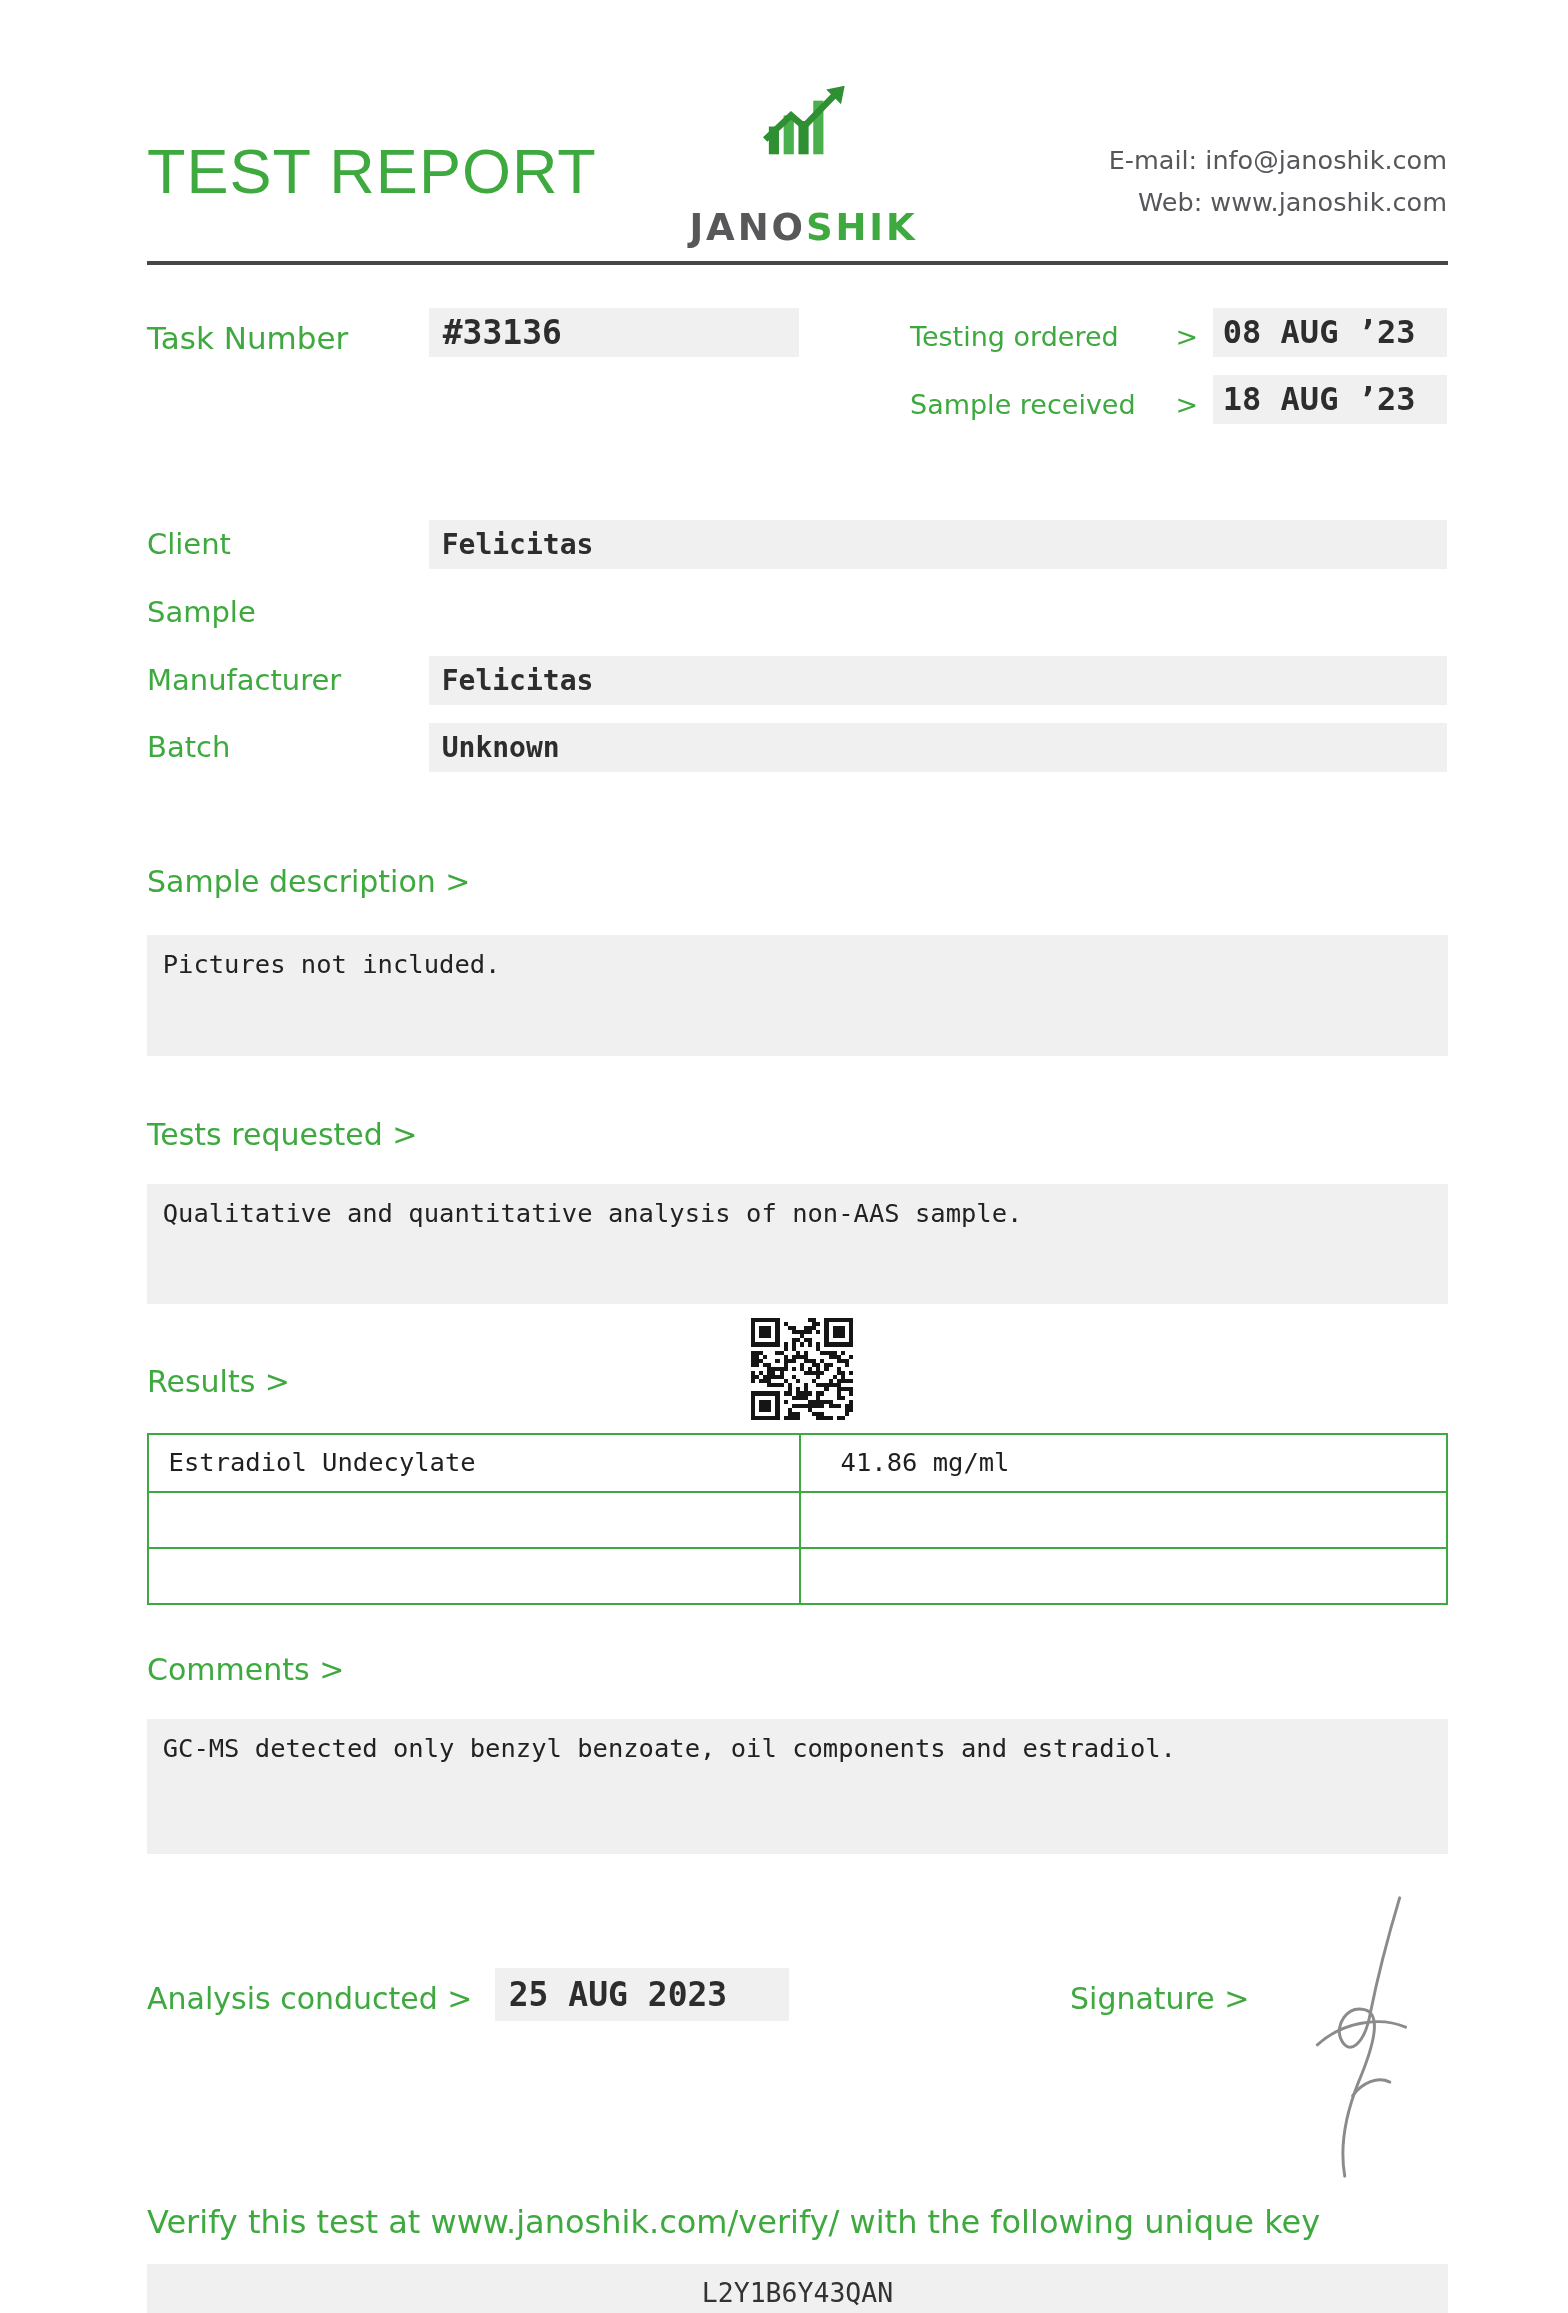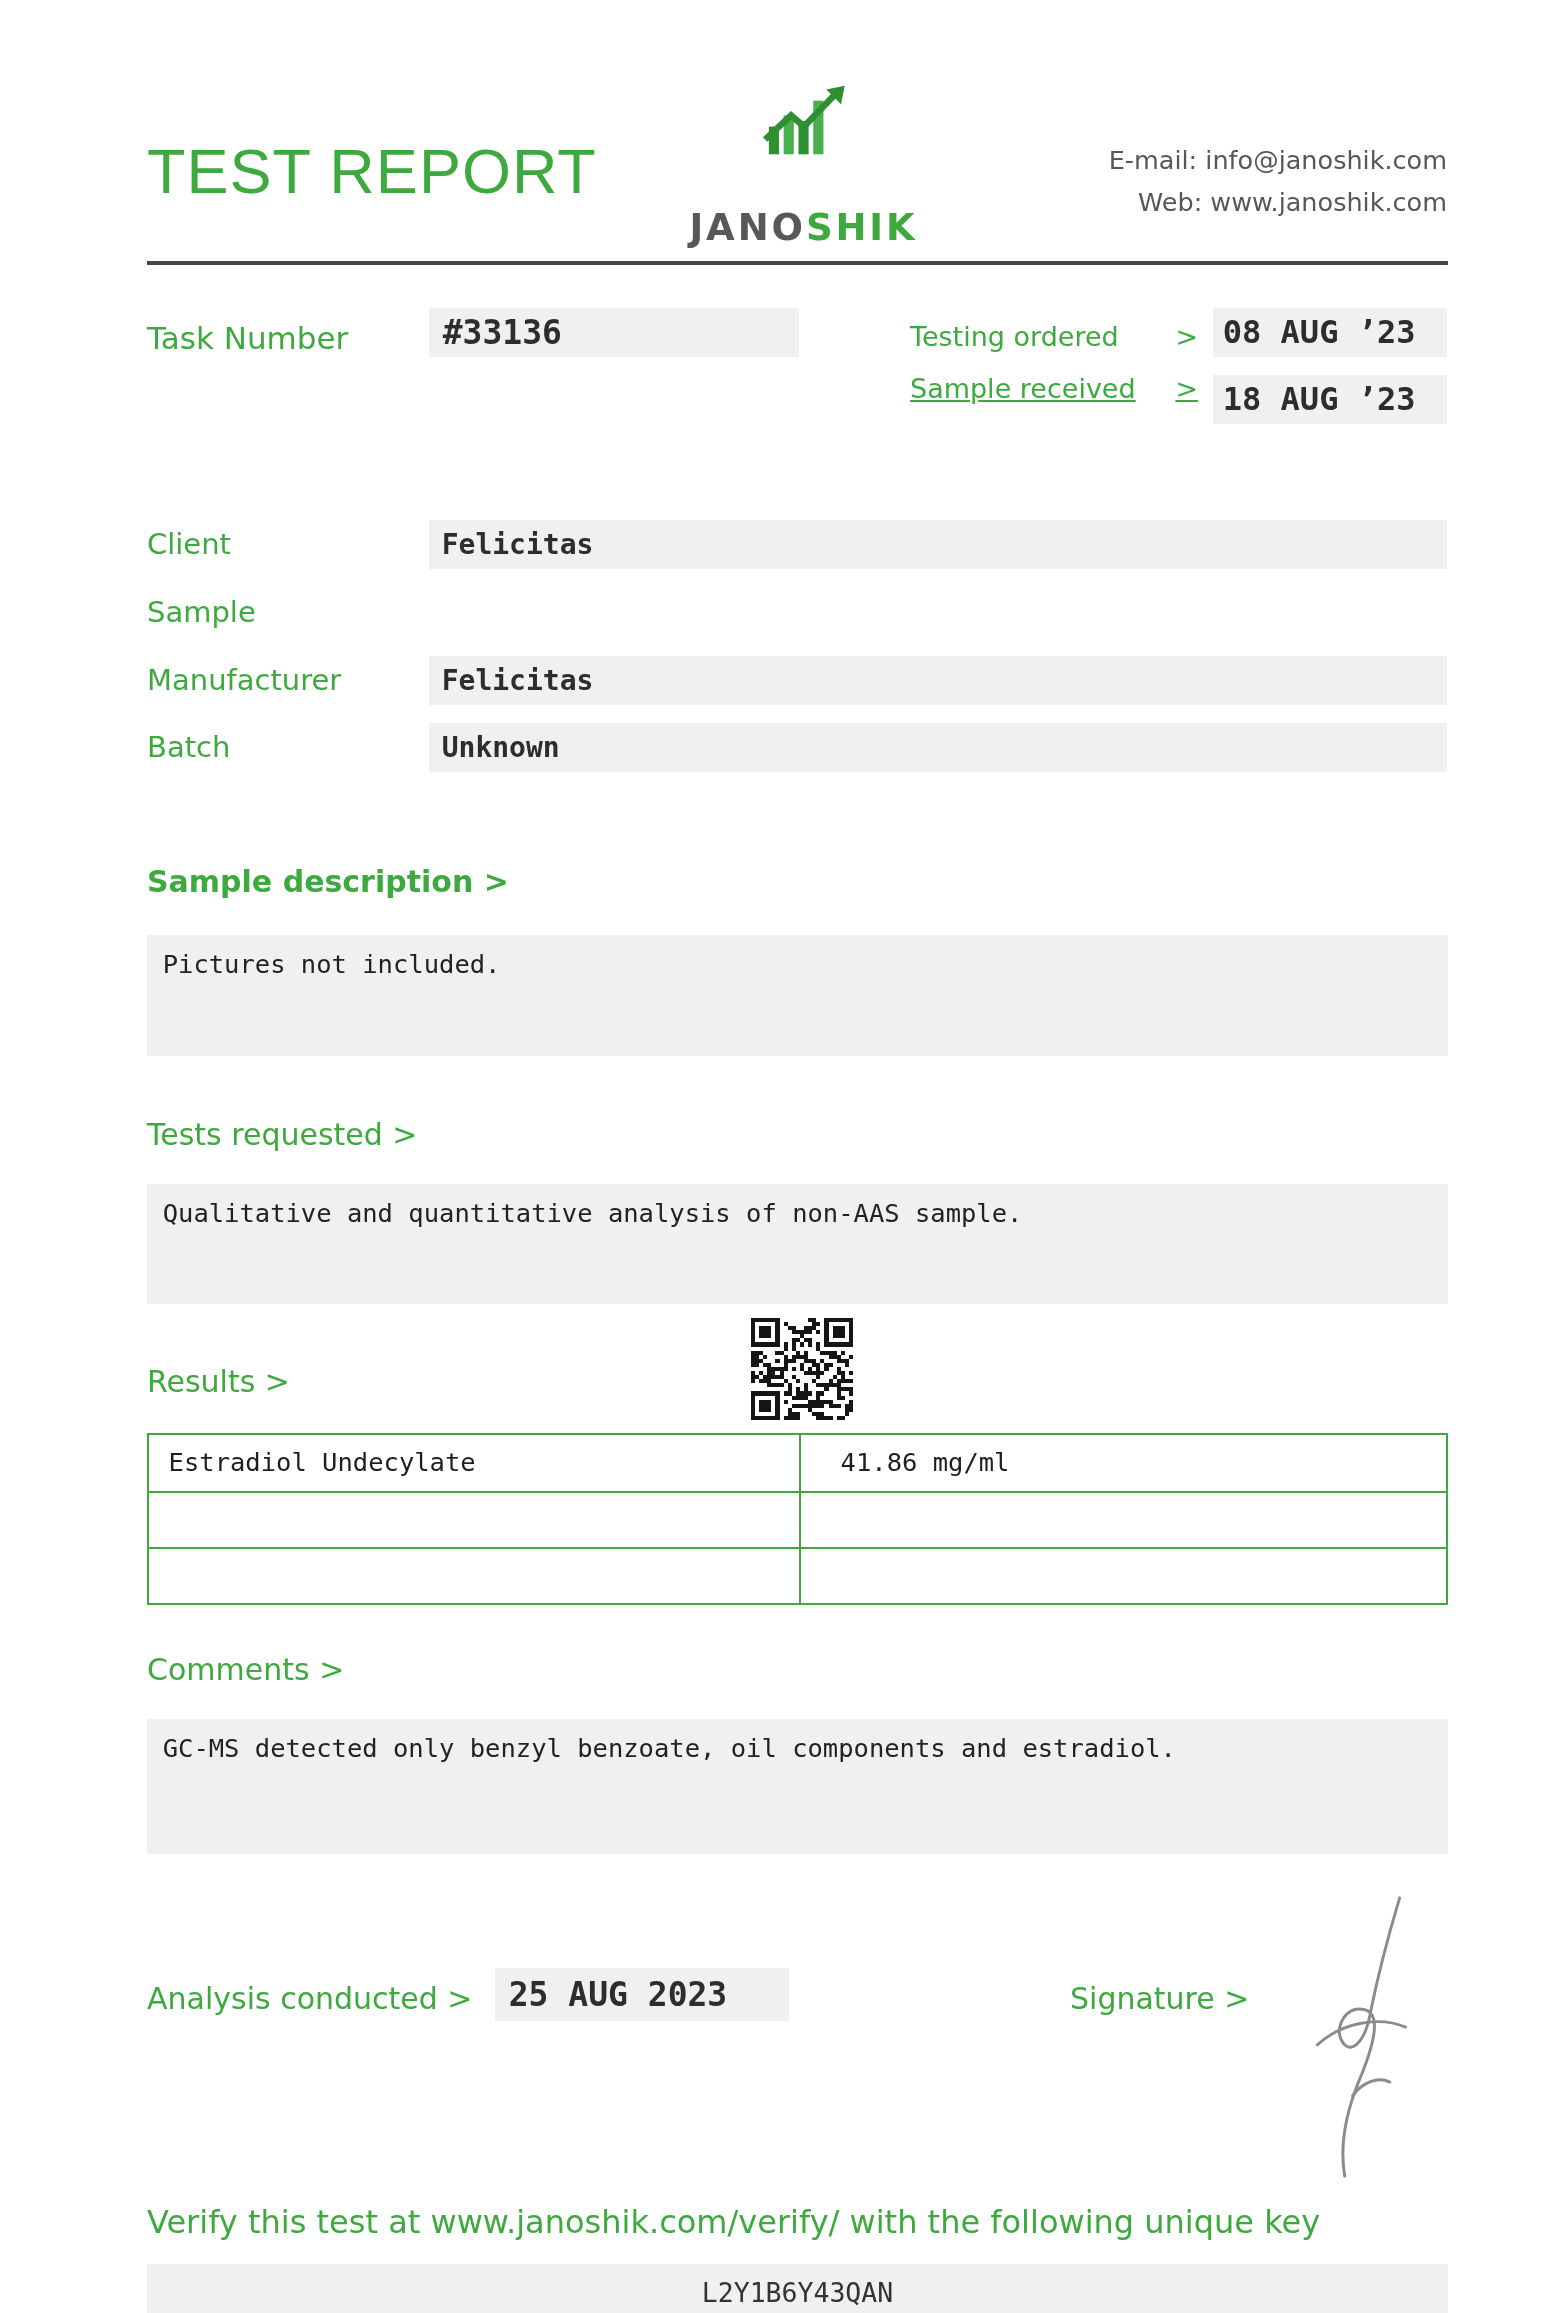--- a/index.html
+++ b/index.html
@@ -29,36 +29,36 @@
   .green-label{position:absolute;color:var(--green);font-size:30px;}
   .box{position:absolute;background:var(--box-bg);height:49px;line-height:49px;
        font-family:"DejaVu Sans Mono",monospace;color:var(--dark);}
 
   
   .task-label{left:147px;top:320px;font-size:31px;}
   .task-number{left:429px;top:308px;width:370px;font-size:33px;font-weight:bold;padding-left:13.7px;}
   .order-row{position:absolute;left:910px;width:288px;display:flex;justify-content:space-between;
              color:var(--green);font-size:27px;}
   .order-row.r1{top:321px;}
-  .order-row.r2{top:373px;text-decoration:underline;}
+  .order-row.r2{top:389px;}
   .date-box{left:1213px;width:234px;font-size:32px;font-weight:bold;padding-left:9.8px;}
   .date-box.b1{top:308px;}
   .date-box.b2{top:375px;}
 
   
   .detail-label{font-size:29px;line-height:49px;left:147px;}
   .detail-value{left:429px;width:1018px;font-size:28px;font-weight:bold;padding-left:12.7px;}
   .dr0{top:520px;} .dr1{top:588px;} .dr2{top:656px;} .dr3{top:723px;}
 
   
   .sec-label{left:147px;font-size:30px;}
   .sec-box{position:absolute;left:147px;width:1301px;background:var(--box-bg);
            font-family:"DejaVu Sans Mono",monospace;font-size:25.5px;color:#222;
            padding:12.7px 15.7px;line-height:33px;}
-  .desc-label{top:864px;font-weight:bold;} .desc-box{top:935px;height:121px;}
+  .desc-label{top:864px;} .desc-box{top:935px;height:121px;}
   .tests-label{top:1117px;} .tests-box{top:1184px;height:120px;}
   .results-label{top:1364px;}
   .comments-label{top:1652px;} .comments-box{top:1719px;height:135px;}
 
   
   .qr{position:absolute;left:751px;top:1318px;width:102px;height:102px;}
 
   
   .results-table{position:absolute;left:147px;top:1433px;width:1301px;
                  border:2px solid var(--green);}

